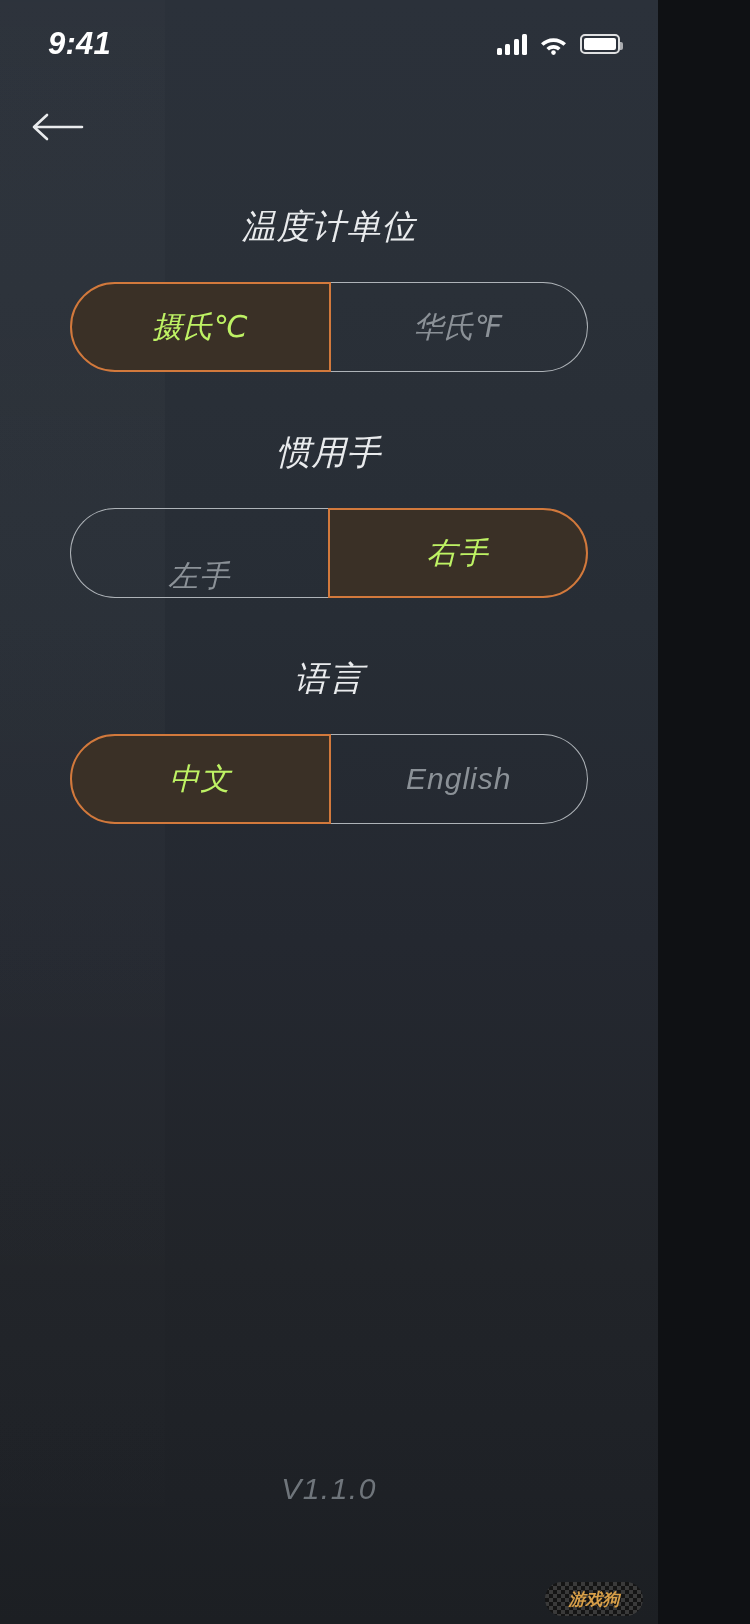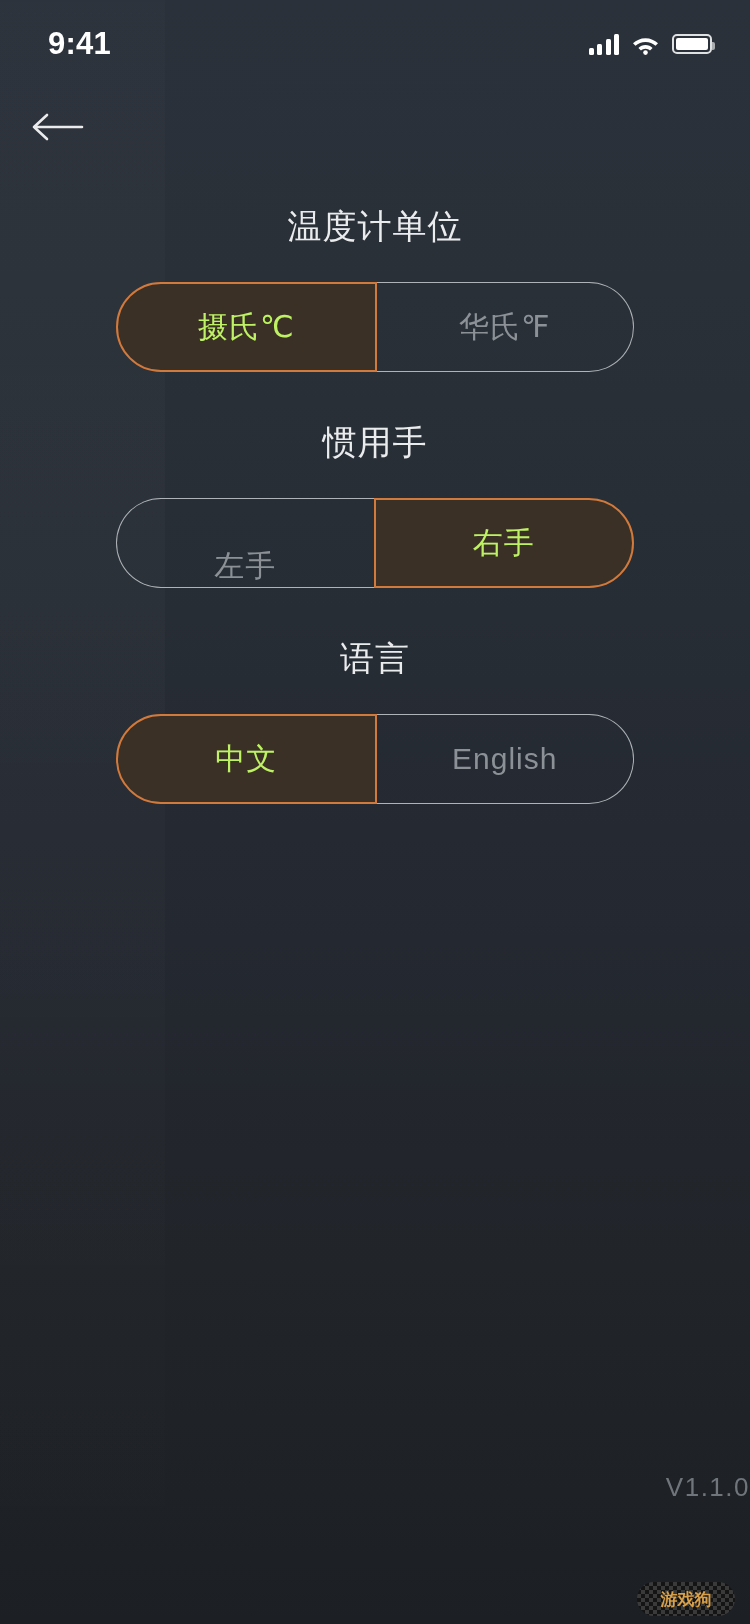--- a/index.html
+++ b/index.html
@@ -4,30 +4,31 @@
 <style>
   * { margin:0; padding:0; box-sizing:border-box; }
   html, body {
     width:750px; height:1624px;
     background:#0f1114;
     font-family:"Liberation Sans","DejaVu Sans",sans-serif;
     overflow:hidden;
   }
   .phone {
     position:relative;
-    width:750px; height:1624px;
+    width:658px; height:1624px;
     background:linear-gradient(180deg,
       #2b313a 0%,
       #2a3038 18%,
       #272d35 38%,
       #242830 58%,
       #212429 78%,
       #1e2126 92%,
       #1c1f23 100%);
     overflow:hidden;
+    font-style:italic;
   }
   
   .phone::before{
     content:"";
     position:absolute; left:0; top:0; width:165px; height:100%;
     background:linear-gradient(180deg, rgba(255,255,255,0.012) 0%, rgba(255,255,255,0.018) 35%, rgba(255,255,255,0.010) 62%, rgba(0,0,0,0.0) 100%);
     pointer-events:none;
   }
 
   
@@ -63,21 +64,21 @@
   .navbar{ position:absolute; top:88px; left:0; right:0; height:90px; }
   .back-btn{
     position:absolute; left:22px; top:6px;
     width:72px; height:66px;
     display:flex; align-items:center; justify-content:center;
     cursor:pointer;
   }
 
   
   .content{ position:absolute; top:178px; left:0; right:0; }
-  .section{ margin-bottom:0; }
+  .section{ margin-bottom:10px; }
   .section-title{
     text-align:center;
     color:#e9ebed;
     font-size:34px;
     font-weight:400;
     letter-spacing:1px;
   }
   .sec-temp .section-title{ padding-top:26px; }
   .sec-hand .section-title{ padding-top:48px; }
   .sec-lang .section-title{ padding-top:48px; }
@@ -125,23 +126,23 @@
     color:#8b9197;
     font-size:29px;
     letter-spacing:1px;
     cursor:pointer;
   }
   .book-icon{ display:block; width:32px; height:28px; flex:0 0 auto; }
 
   
   .version{
     position:absolute; left:0; right:0; top:1472px;
-    text-align:right;
+    text-align:center;
     color:#6f757b;
-    font-size:26px;
+    font-size:30px;
     letter-spacing:1.5px;
   }
 
   
   .watermark{
     position:absolute; right:15px; bottom:8px;
     width:98px; height:34px;
     border-radius:17px;
     display:flex; align-items:center; justify-content:center;
     background-image:

